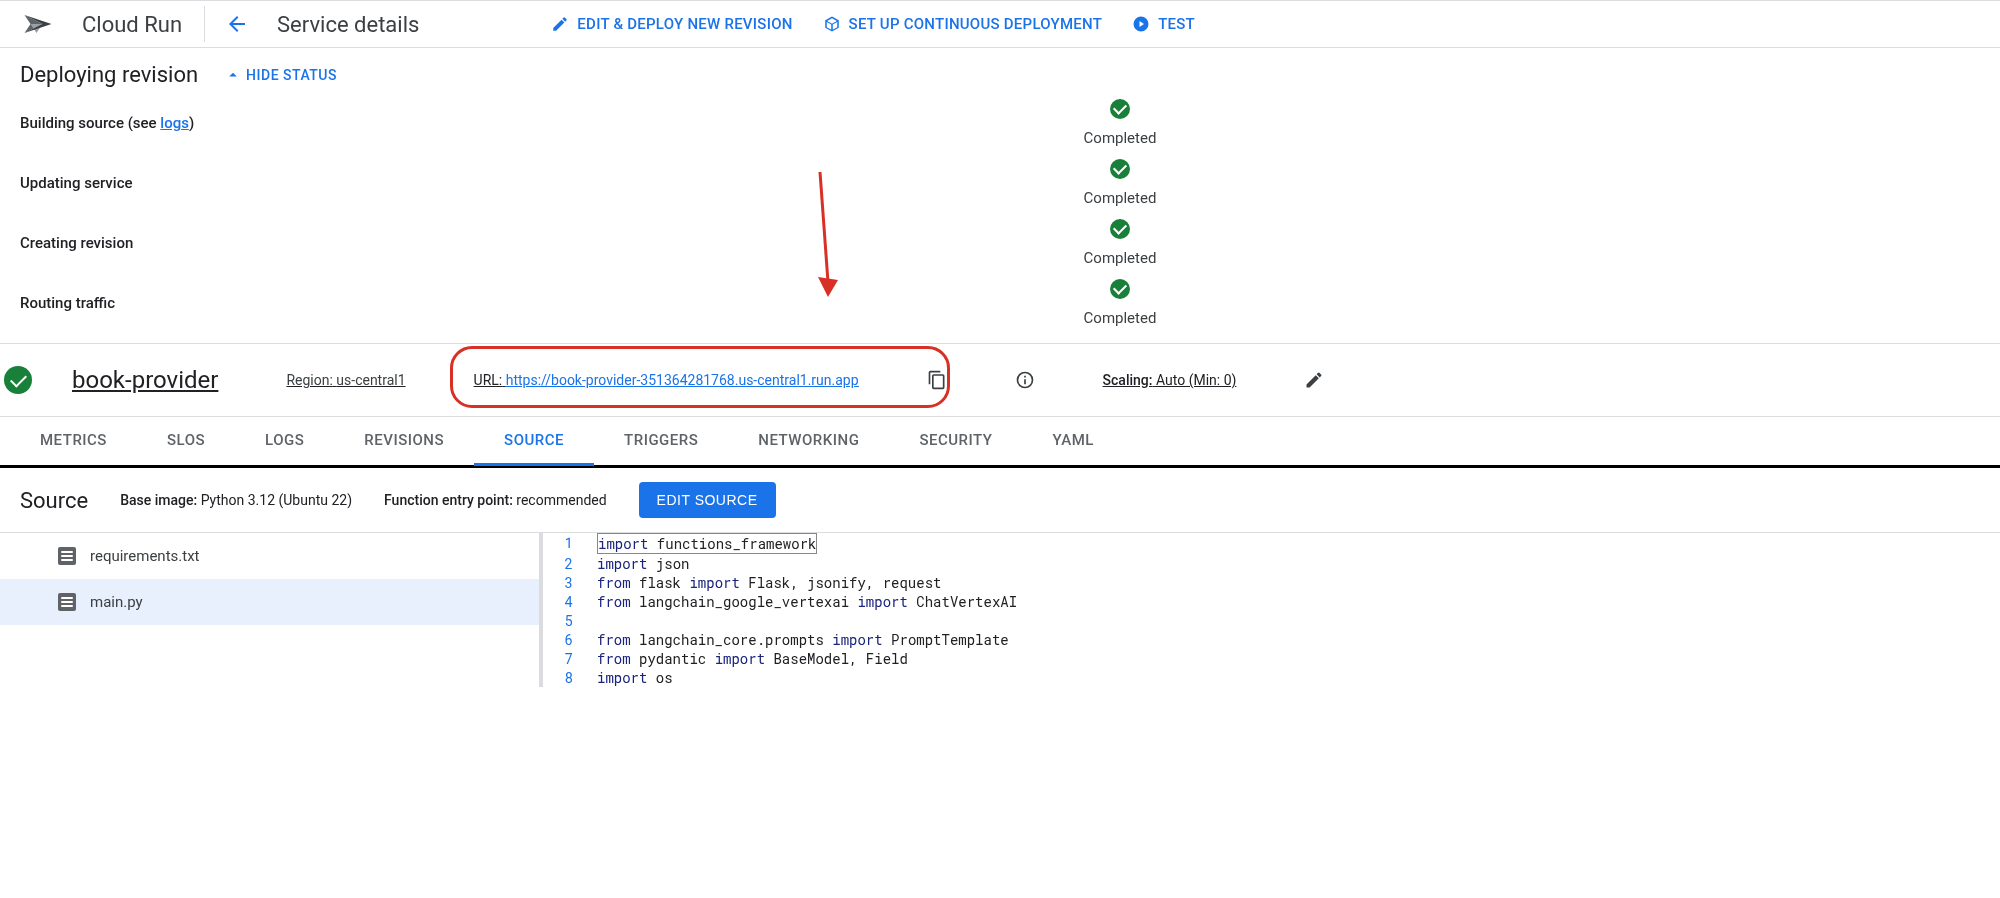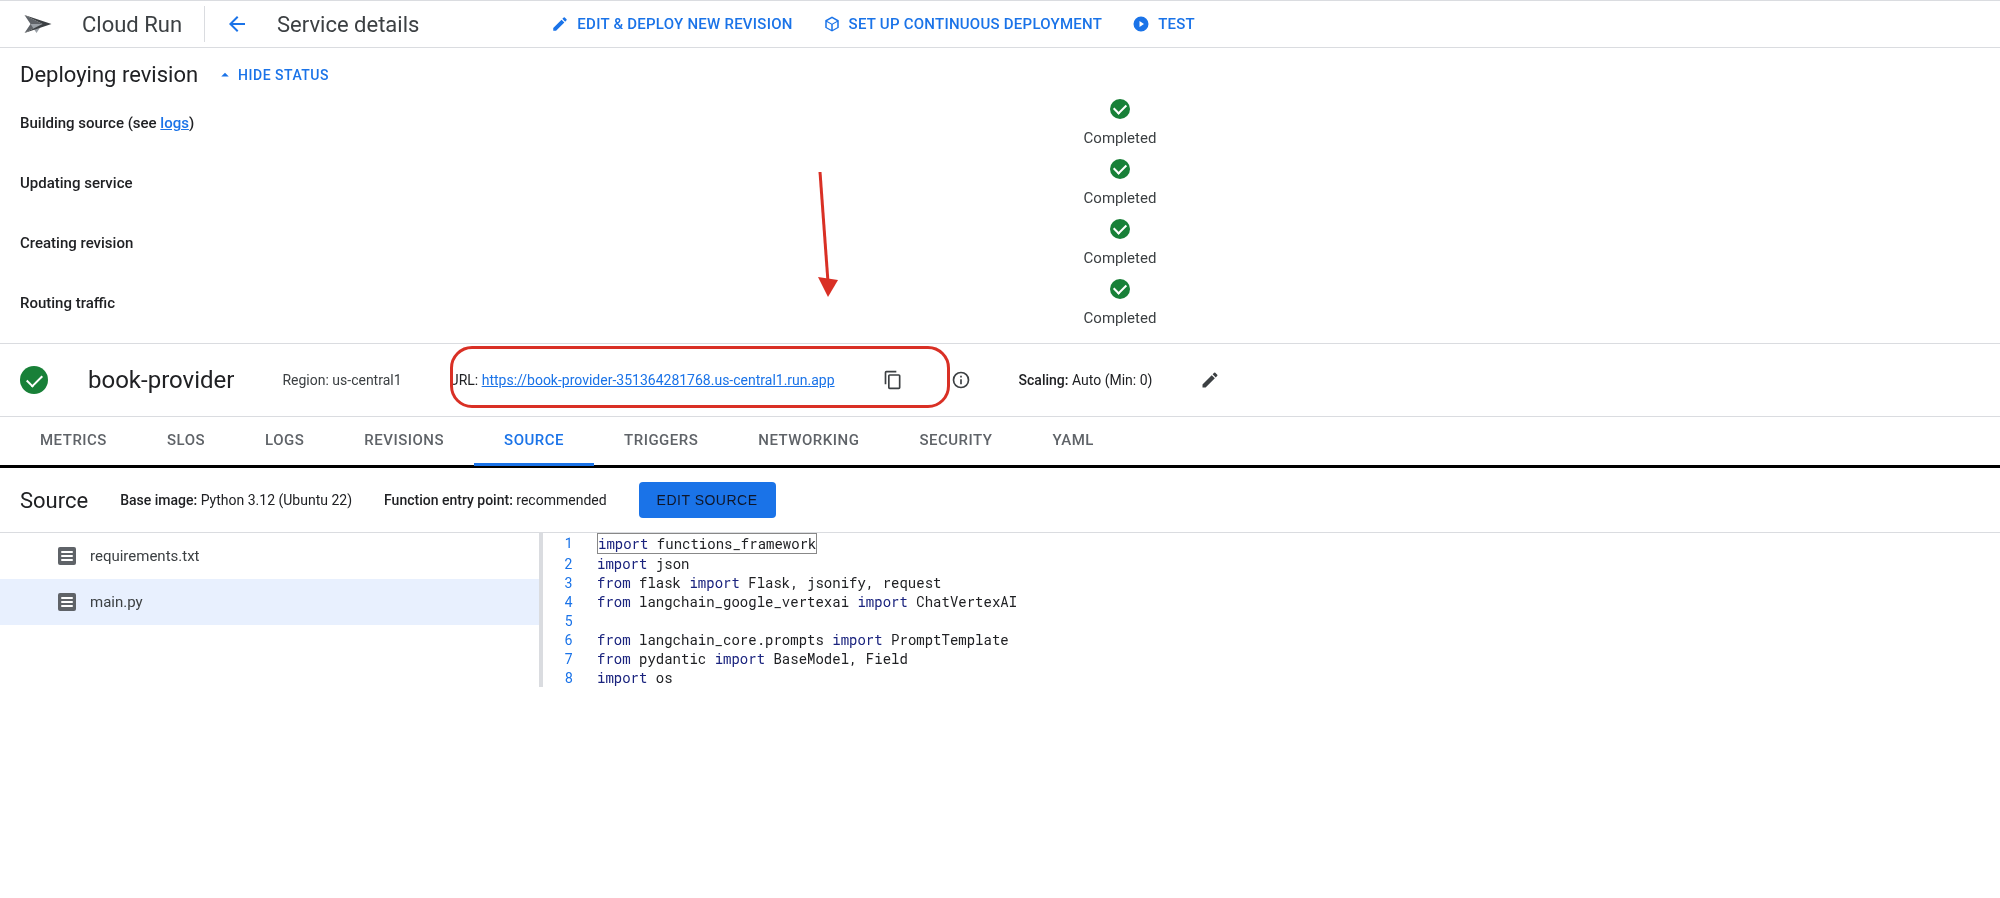--- a/index.html
+++ b/index.html
@@ -12,32 +12,32 @@
 .product-name { font-size: 22px; color: #3c4043; padding: 0 18px; font-weight: 400; }
 .vdiv { width: 1px; height: 36px; background: #dadce0; margin: 0 4px; }
 .back-btn { padding: 0 16px; cursor: pointer; color: #1a73e8; display: flex; align-items: center; }
 .page-title { font-size: 22px; color: #3c4043; padding: 0 12px; font-weight: 400; }
 .header-actions { display: flex; gap: 30px; margin-left: 120px; }
 .action-btn { display: flex; align-items: center; gap: 8px; color: #1a73e8; font-weight: 500; font-size: 15px; cursor: pointer; letter-spacing: .25px; }
 .action-btn svg { width: 18px; height: 18px; fill: #1a73e8; }
 
 
 .status-section { padding: 14px 20px 16px; }
-.status-head { display: flex; align-items: center; gap: 18px; margin-bottom: 12px; }
+.status-head { display: flex; align-items: center; gap: 26px; margin-bottom: 12px; }
 .status-title { font-size: 22px; font-weight: 400; color: #202124; }
 .hide-status { display: flex; align-items: center; gap: 4px; color: #1a73e8; font-weight: 500; font-size: 14px; cursor: pointer; letter-spacing: .5px; }
 .status-rows { display: grid; grid-template-columns: 240px auto; row-gap: 12px; align-items: center; }
 .status-label { font-size: 15px; font-weight: 500; color: #202124; }
 .status-label a { color: #1a73e8; text-decoration: underline; }
 .status-val { display: flex; align-items: center; gap: 10px; color: #3c4043; font-size: 15px; flex-direction: column; }
 .check-circle { width: 20px; height: 20px; border-radius: 50%; background: #188038; display: flex; align-items: center; justify-content: center; }
 .check-circle::after { content: ''; width: 6px; height: 10px; border: solid #fff; border-width: 0 2px 2px 0; transform: rotate(45deg) translate(-1px,-1px); }
 
 
-.service-row { border-top: 1px solid #dadce0; padding: 22px 20px; display: flex; align-items: center; gap: 48px; position: relative; }
+.service-row { border-top: 1px solid #dadce0; padding: 22px 4px; display: flex; align-items: center; gap: 68px; position: relative; text-decoration: underline; }
 .svc-left { display: flex; align-items: center; gap: 40px; }
 .big-check { width: 28px; height: 28px; border-radius: 50%; background: #188038; display: flex; align-items: center; justify-content: center; }
 .big-check::after { content: ''; width: 7px; height: 13px; border: solid #fff; border-width: 0 2.5px 2.5px 0; transform: rotate(45deg) translate(-1px,-1px); }
 .svc-name { font-size: 24px; color: #202124; }
 .svc-meta { font-size: 14px; color: #3c4043; }
 .svc-url { font-size: 14px; }
 .svc-url a { color: #1a73e8; text-decoration: underline; }
 .icon-btn { cursor: pointer; color: #3c4043; display: flex; }
 .icon-btn svg { width: 20px; height: 20px; fill: currentColor; }
 .scaling { font-size: 14px; }
@@ -50,21 +50,21 @@
 
 .tabs { border-top: 1px solid #dadce0; border-bottom: 3px solid #000000; display: flex; padding: 0 10px; }
 .tab { padding: 14px 30px; font-size: 15px; font-weight: 500; color: #5f6368; letter-spacing: .5px; cursor: pointer; }
 .tab.active { color: #1a73e8; border-bottom: 3px solid #1a73e8; margin-bottom: -1px; }
 
 
 .source-bar { display: flex; align-items: center; gap: 32px; padding: 14px 20px; border-bottom: 1px solid #dadce0; }
 .source-title { font-size: 22px; font-weight: 400; }
 .src-meta { font-size: 14px; }
 .src-meta b { font-weight: 500; }
-.edit-src-btn { background: #1a73e8; color: #0f172a; font-weight: 500; font-size: 14px; letter-spacing: .5px; padding: 10px 18px; border-radius: 4px; cursor: pointer; border: none; }
+.edit-src-btn { background: #1a73e8; color: #ffffff; font-weight: 500; font-size: 14px; letter-spacing: .5px; padding: 10px 18px; border-radius: 4px; cursor: pointer; border: none; }
 
 
 .editor-area { display: flex; }
 .file-list { width: 540px; border-right: 1px solid #dadce0; }
 .file-item { display: flex; align-items: center; gap: 14px; padding: 14px 20px 14px 58px; font-size: 15px; color: #3c4043; cursor: pointer; }
 .file-item.active { background: #e8f0fe; }
 .file-icon { width: 18px; height: 18px; background: #5f6368; border-radius: 2px; display: flex; flex-direction: column; justify-content: center; gap: 2px; padding: 3px; }
 .file-icon span { height: 2px; background: #fff; border-radius: 1px; }
 .code-view { flex: 1; font-family: 'Roboto Mono', Menlo, monospace; font-size: 14px; border-left: 3px solid #dadce0; }
 .code-line { display: flex; }

